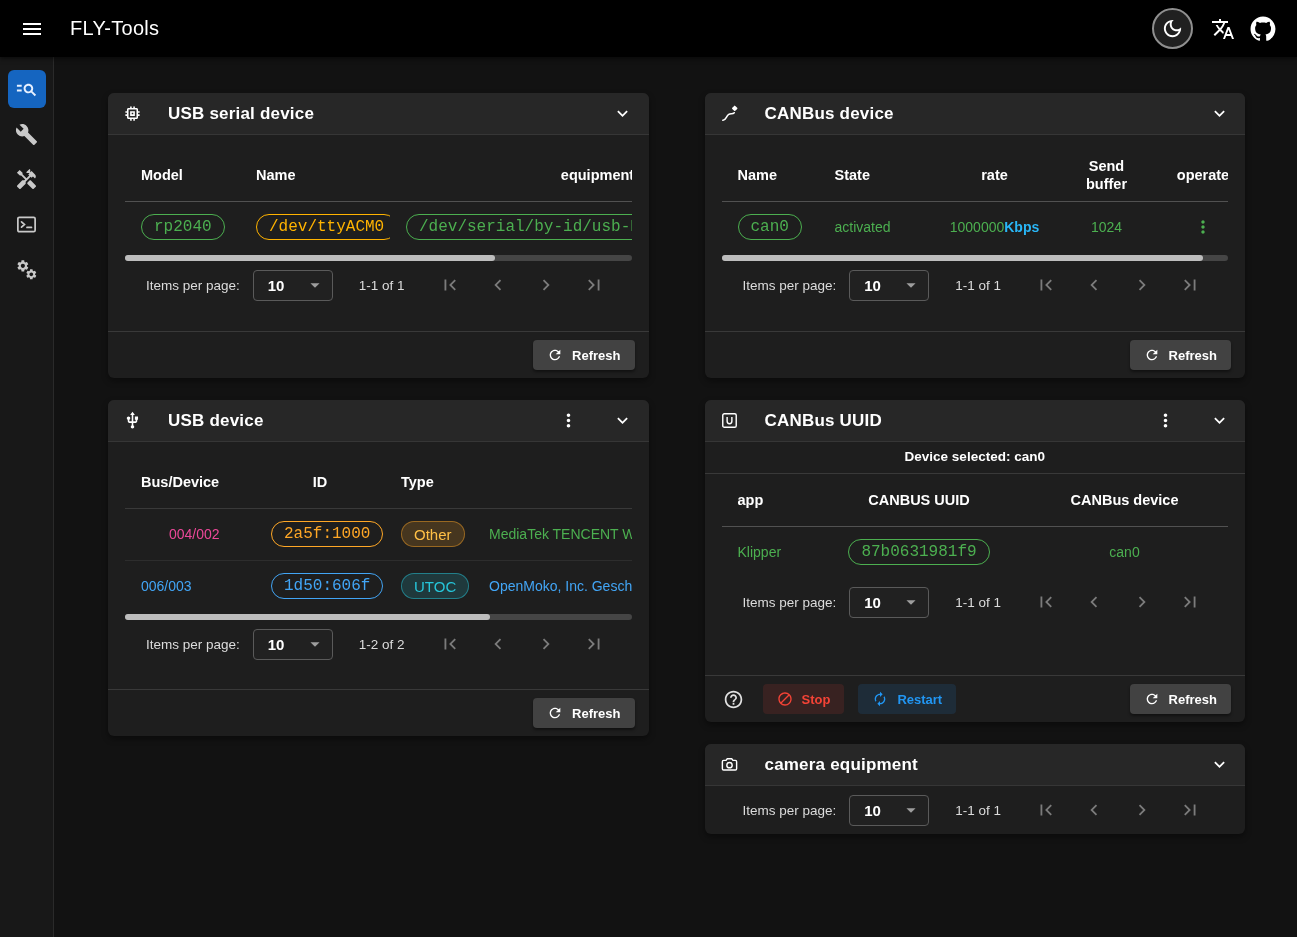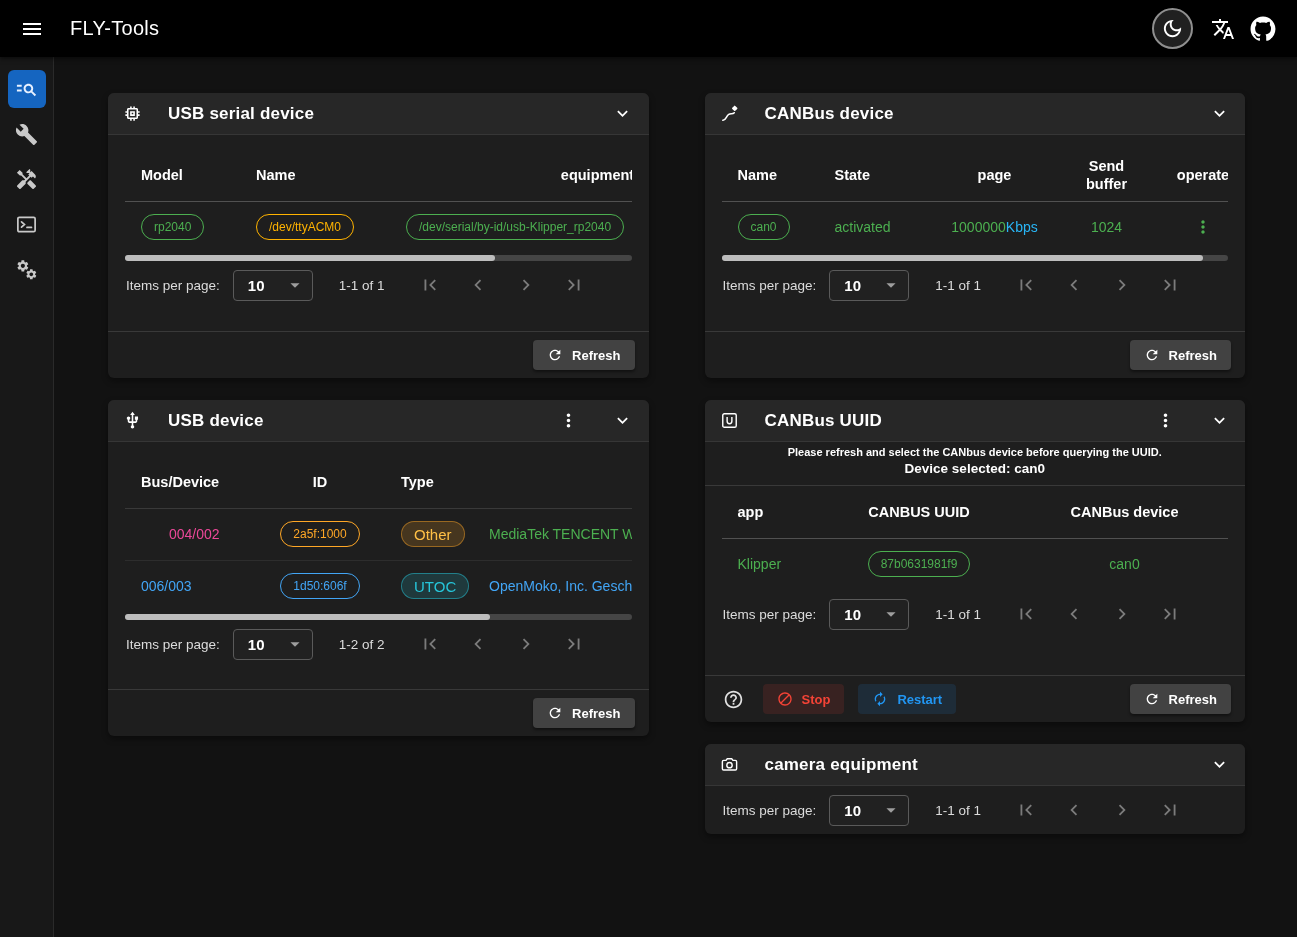--- a/index.html
+++ b/index.html
@@ -58,38 +58,38 @@
   tbody tr:last-child { border-bottom:none; }
   .th-c, .td-c { text-align:center; }
   .th-wrap { white-space:normal; line-height:1.25; text-align:center; }
 
   .hscroll { height:6px; border-radius:3px; background:#454545; margin-top:2px; position:relative; }
   .hthumb { position:absolute; left:0; top:0; height:100%; border-radius:3px; background:#bdbdbd; }
 
   
   .chip { display:inline-flex; align-items:center; height:26px; padding:0 12px; border-radius:13px;
           border:1px solid currentColor; font-size:15px; vertical-align:middle; }
-  .mono { font-family:Liberation Sans, sans-serif; font-size:12px; }
+  .mono { font-family:Liberation Mono, monospace; font-size:16px; }
   .c-green { color:#4caf50; }
   .c-amber { color:#ffb300; }
   .c-orange { color:#ffa726; }
   .c-blue { color:#42a5f5; }
   .chip-tonal-amber { background:rgba(255,167,38,.18); color:#ffc046; border-color:rgba(255,167,38,.45); }
   .chip-tonal-teal { background:rgba(38,198,218,.16); color:#26c6da; border-color:rgba(38,198,218,.5); }
   .chip-white { background:#f2f2f2; color:#141414; border-color:#f2f2f2; font-weight:700; }
   .chip-index { width:28px; height:28px; border-radius:50%; background:#424242; border:none;
                 color:#fff; display:inline-flex; align-items:center; justify-content:center;
                 font-size:13px; font-weight:600; }
   .t-green { color:#4caf50; } .t-orange { color:#ec4899;margin-left:28px; } .t-blue { color:#42a5f5; }
-  .rate-unit { color:#29b6f6; font-weight:400; }
+  .rate-unit { color:#29b6f6; font-weight:700; }
   .row-kebab { color:#4caf50; width:32px; height:32px; }
   .row-kebab svg { width:20px; height:20px; }
 
   
-  .pagination { height:48px; flex:none; display:flex; align-items:center; justify-content:flex-start;
+  .pagination { height:48px; flex:none; display:flex; align-items:center; justify-content:center;
                 padding:0 18px; font-size:13.5px; color:#dcdcdc; }
   .pp-select { height:31px; width:80px; border:1px solid #5a5a5a; border-radius:4px; background:#212121;
                display:flex; align-items:center; justify-content:space-between; cursor:pointer;
                padding:0 6px 0 14px; margin:0 26px 0 13px; color:#fff; font-size:15px; font-weight:700; }
   .pp-select svg { width:22px; height:22px; color:#9e9e9e; }
   .pp-range { margin-right:28px; white-space:nowrap; }
   .pp-nav { display:flex; gap:14px; }
   .pp-btn { width:34px; height:34px; color:#7b7b7b; border-radius:50%; }
   .pp-btn svg { width:22px; height:22px; }
 
@@ -419,21 +419,21 @@
                 <col style="width:97px">
                 <col style="width:112px">
                 <col style="width:128px">
                 <col style="width:96px">
                 <col style="width:97px">
               </colgroup>
             <thead>
               <tr>
                 <th>Name</th>
                 <th>State</th>
-                <th class="th-c">page</th>
+                <th class="th-c">rate</th>
                 <th class="th-wrap">Send buffer</th>
                 <th class="th-c">operate</th>
               </tr>
             </thead>
             <tbody>
 
               <tr>
                 <td><span class="chip mono c-green">can0</span></td>
                 <td><span class="t-green">activated</span></td>
                 <td class="td-c">
@@ -522,21 +522,20 @@
               </svg>
           </button>
           <button class="iconbtn hbtn">
             <svg viewBox="0 0 24 24" fill="currentColor">
                 <path d="M7.41 8.59 12 13.17l4.59-4.58L18 10l-6 6-6-6z"></path>
               </svg>
           </button>
         </div>
 
         <div class="uuid-notice">
-          <span class="line1">Please refresh and select the CANbus device before querying the UUID.</span>
           <span class="line2">Device selected: can0</span>
         </div>
         <div class="divider"></div>
 
         <div class="table-zone" style="margin-top:0">
           <table style="width:511px">
             <colgroup>
                 <col style="width:100px">
                 <col style="width:195px">
                 <col style="width:216px">

